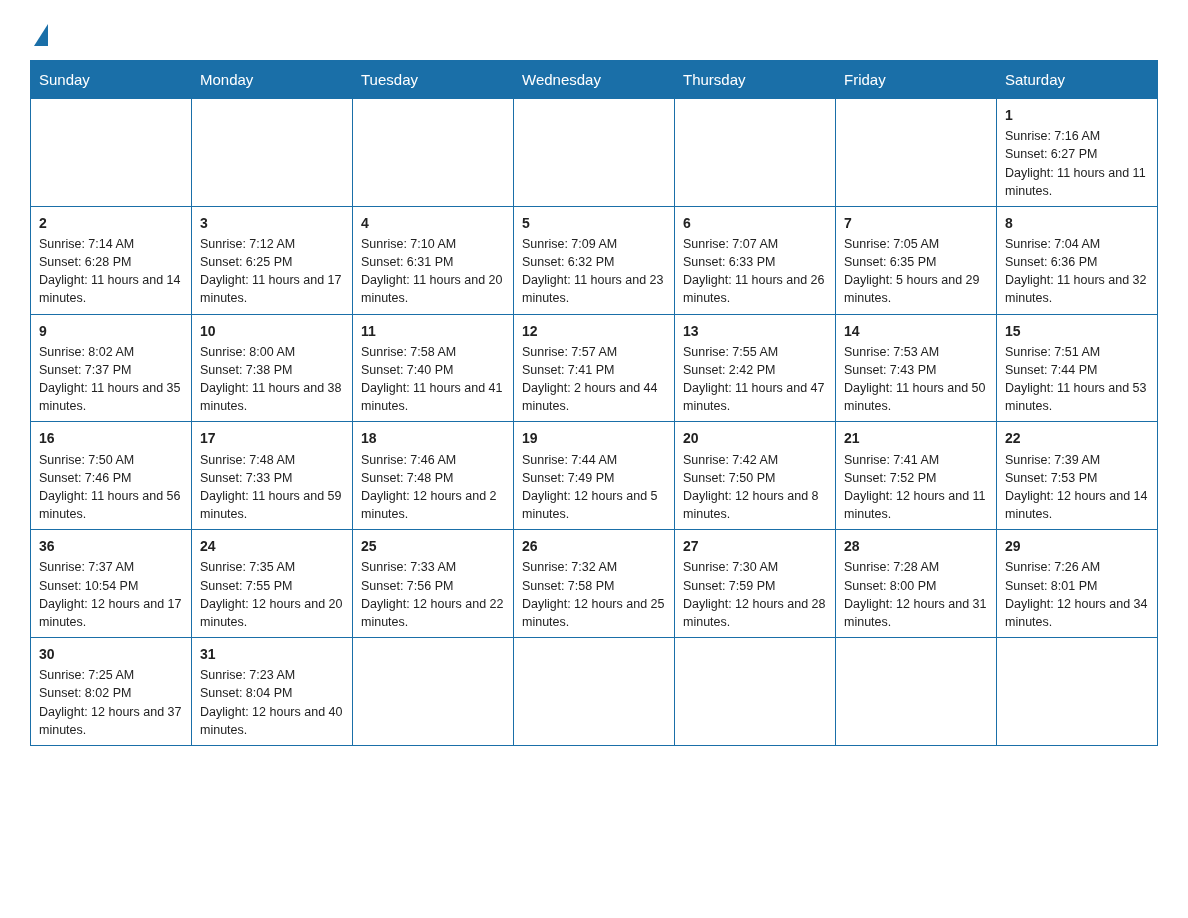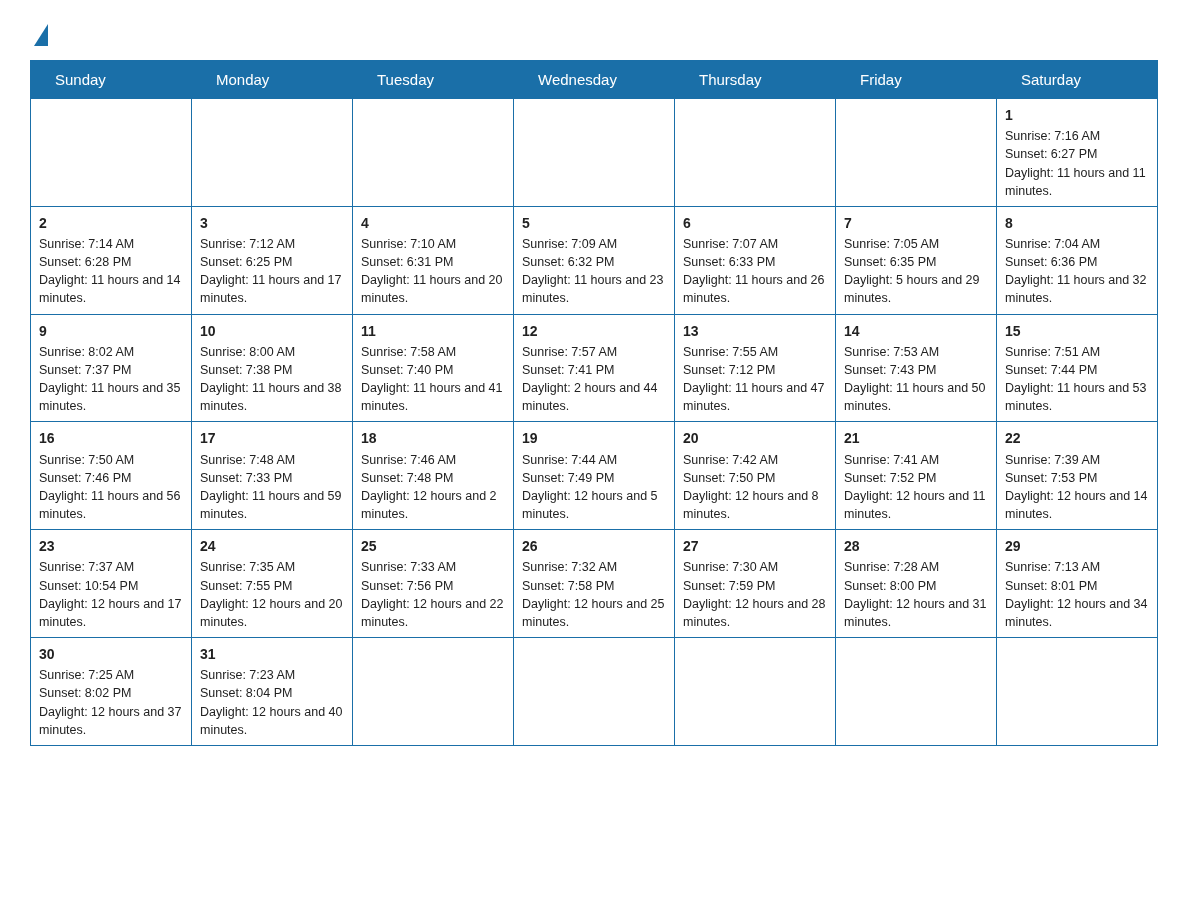--- a/index.html
+++ b/index.html
@@ -63,21 +63,21 @@
     .calendar {
       width: 100%;
       border-collapse: collapse;
       border: 1px solid #1a6fa8;
     }
     .calendar th {
       background: #1a6fa8;
       color: #fff;
       font-size: 15px;
       font-weight: normal;
-      padding: 10px 24px;
+      padding: 10px 8px;
       text-align: left;
       border: 1px solid #1a6fa8;
     }
     .calendar td {
       vertical-align: top;
       border: 1px solid #1a6fa8;
       padding: 6px 8px;
       width: 14.28%;
       min-height: 90px;
       font-size: 12.5px;
@@ -140,41 +140,41 @@
         <td><span class="day-num">5</span><span>Sunrise: 7:09 AM</span><br><span>Sunset: 6:32 PM</span><br><span>Daylight: 11 hours and 23 minutes.</span></td>
         <td><span class="day-num">6</span><span>Sunrise: 7:07 AM</span><br><span>Sunset: 6:33 PM</span><br><span>Daylight: 11 hours and 26 minutes.</span></td>
         <td><span class="day-num">7</span><span>Sunrise: 7:05 AM</span><br><span>Sunset: 6:35 PM</span><br><span>Daylight: 5 hours and 29 minutes.</span></td>
         <td><span class="day-num">8</span><span>Sunrise: 7:04 AM</span><br><span>Sunset: 6:36 PM</span><br><span>Daylight: 11 hours and 32 minutes.</span></td>
       </tr>
       <tr>
         <td><span class="day-num">9</span><span>Sunrise: 8:02 AM</span><br><span>Sunset: 7:37 PM</span><br><span>Daylight: 11 hours and 35 minutes.</span></td>
         <td><span class="day-num">10</span><span>Sunrise: 8:00 AM</span><br><span>Sunset: 7:38 PM</span><br><span>Daylight: 11 hours and 38 minutes.</span></td>
         <td><span class="day-num">11</span><span>Sunrise: 7:58 AM</span><br><span>Sunset: 7:40 PM</span><br><span>Daylight: 11 hours and 41 minutes.</span></td>
         <td><span class="day-num">12</span><span>Sunrise: 7:57 AM</span><br><span>Sunset: 7:41 PM</span><br><span>Daylight: 2 hours and 44 minutes.</span></td>
-        <td><span class="day-num">13</span><span>Sunrise: 7:55 AM</span><br><span>Sunset: 7:12 PM</span><br><span>Daylight: 11 hours and 47 minutes.</span></td>
+        <td><span class="day-num">13</span><span>Sunrise: 7:55 AM</span><br><span>Sunset: 2:42 PM</span><br><span>Daylight: 11 hours and 47 minutes.</span></td>
         <td><span class="day-num">14</span><span>Sunrise: 7:53 AM</span><br><span>Sunset: 7:43 PM</span><br><span>Daylight: 11 hours and 50 minutes.</span></td>
         <td><span class="day-num">15</span><span>Sunrise: 7:51 AM</span><br><span>Sunset: 7:44 PM</span><br><span>Daylight: 11 hours and 53 minutes.</span></td>
       </tr>
       <tr>
         <td><span class="day-num">16</span><span>Sunrise: 7:50 AM</span><br><span>Sunset: 7:46 PM</span><br><span>Daylight: 11 hours and 56 minutes.</span></td>
         <td><span class="day-num">17</span><span>Sunrise: 7:48 AM</span><br><span>Sunset: 7:33 PM</span><br><span>Daylight: 11 hours and 59 minutes.</span></td>
         <td><span class="day-num">18</span><span>Sunrise: 7:46 AM</span><br><span>Sunset: 7:48 PM</span><br><span>Daylight: 12 hours and 2 minutes.</span></td>
         <td><span class="day-num">19</span><span>Sunrise: 7:44 AM</span><br><span>Sunset: 7:49 PM</span><br><span>Daylight: 12 hours and 5 minutes.</span></td>
         <td><span class="day-num">20</span><span>Sunrise: 7:42 AM</span><br><span>Sunset: 7:50 PM</span><br><span>Daylight: 12 hours and 8 minutes.</span></td>
         <td><span class="day-num">21</span><span>Sunrise: 7:41 AM</span><br><span>Sunset: 7:52 PM</span><br><span>Daylight: 12 hours and 11 minutes.</span></td>
         <td><span class="day-num">22</span><span>Sunrise: 7:39 AM</span><br><span>Sunset: 7:53 PM</span><br><span>Daylight: 12 hours and 14 minutes.</span></td>
       </tr>
       <tr>
-        <td><span class="day-num">23</span><span>Sunrise: 7:37 AM</span><br><span>Sunset: 10:54 PM</span><br><span>Daylight: 12 hours and 17 minutes.</span></td>
+        <td><span class="day-num">36</span><span>Sunrise: 7:37 AM</span><br><span>Sunset: 10:54 PM</span><br><span>Daylight: 12 hours and 17 minutes.</span></td>
         <td><span class="day-num">24</span><span>Sunrise: 7:35 AM</span><br><span>Sunset: 7:55 PM</span><br><span>Daylight: 12 hours and 20 minutes.</span></td>
         <td><span class="day-num">25</span><span>Sunrise: 7:33 AM</span><br><span>Sunset: 7:56 PM</span><br><span>Daylight: 12 hours and 22 minutes.</span></td>
         <td><span class="day-num">26</span><span>Sunrise: 7:32 AM</span><br><span>Sunset: 7:58 PM</span><br><span>Daylight: 12 hours and 25 minutes.</span></td>
         <td><span class="day-num">27</span><span>Sunrise: 7:30 AM</span><br><span>Sunset: 7:59 PM</span><br><span>Daylight: 12 hours and 28 minutes.</span></td>
         <td><span class="day-num">28</span><span>Sunrise: 7:28 AM</span><br><span>Sunset: 8:00 PM</span><br><span>Daylight: 12 hours and 31 minutes.</span></td>
-        <td><span class="day-num">29</span><span>Sunrise: 7:13 AM</span><br><span>Sunset: 8:01 PM</span><br><span>Daylight: 12 hours and 34 minutes.</span></td>
+        <td><span class="day-num">29</span><span>Sunrise: 7:26 AM</span><br><span>Sunset: 8:01 PM</span><br><span>Daylight: 12 hours and 34 minutes.</span></td>
       </tr>
       <tr>
         <td><span class="day-num">30</span><span>Sunrise: 7:25 AM</span><br><span>Sunset: 8:02 PM</span><br><span>Daylight: 12 hours and 37 minutes.</span></td>
         <td><span class="day-num">31</span><span>Sunrise: 7:23 AM</span><br><span>Sunset: 8:04 PM</span><br><span>Daylight: 12 hours and 40 minutes.</span></td>
         <td class="empty"></td>
         <td class="empty"></td>
         <td class="empty"></td>
         <td class="empty"></td>
         <td class="empty"></td>
       </tr>

